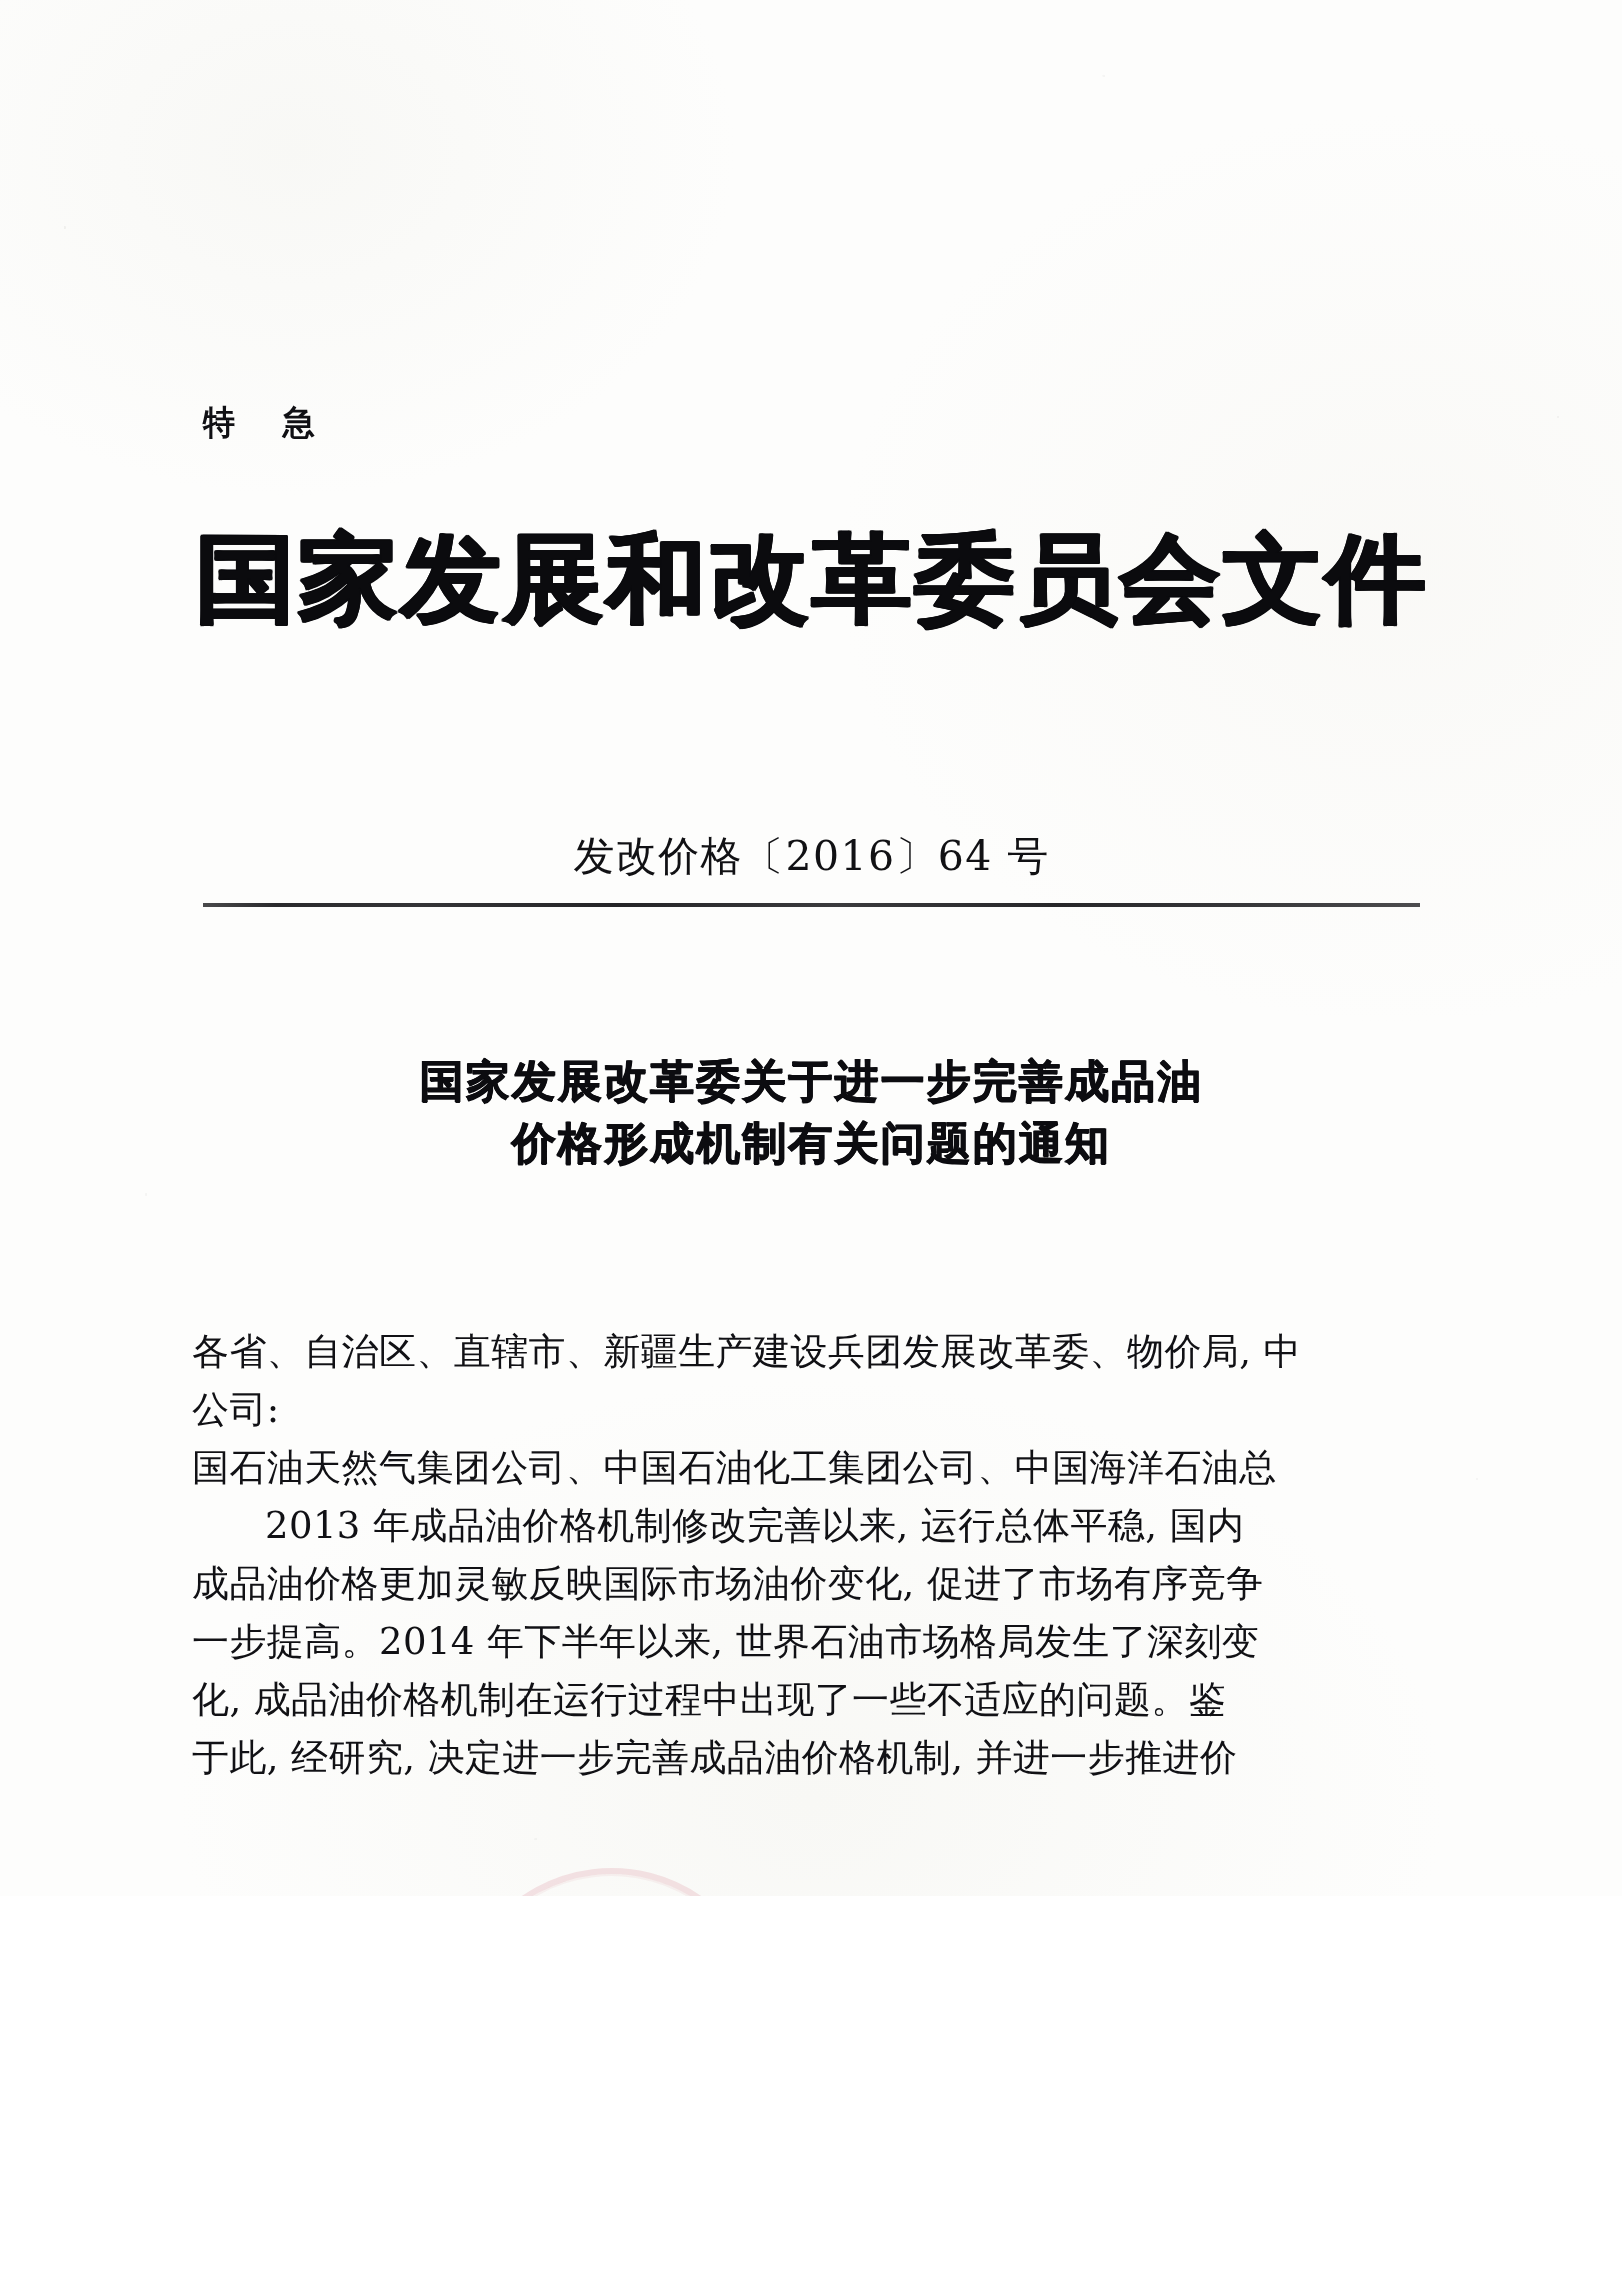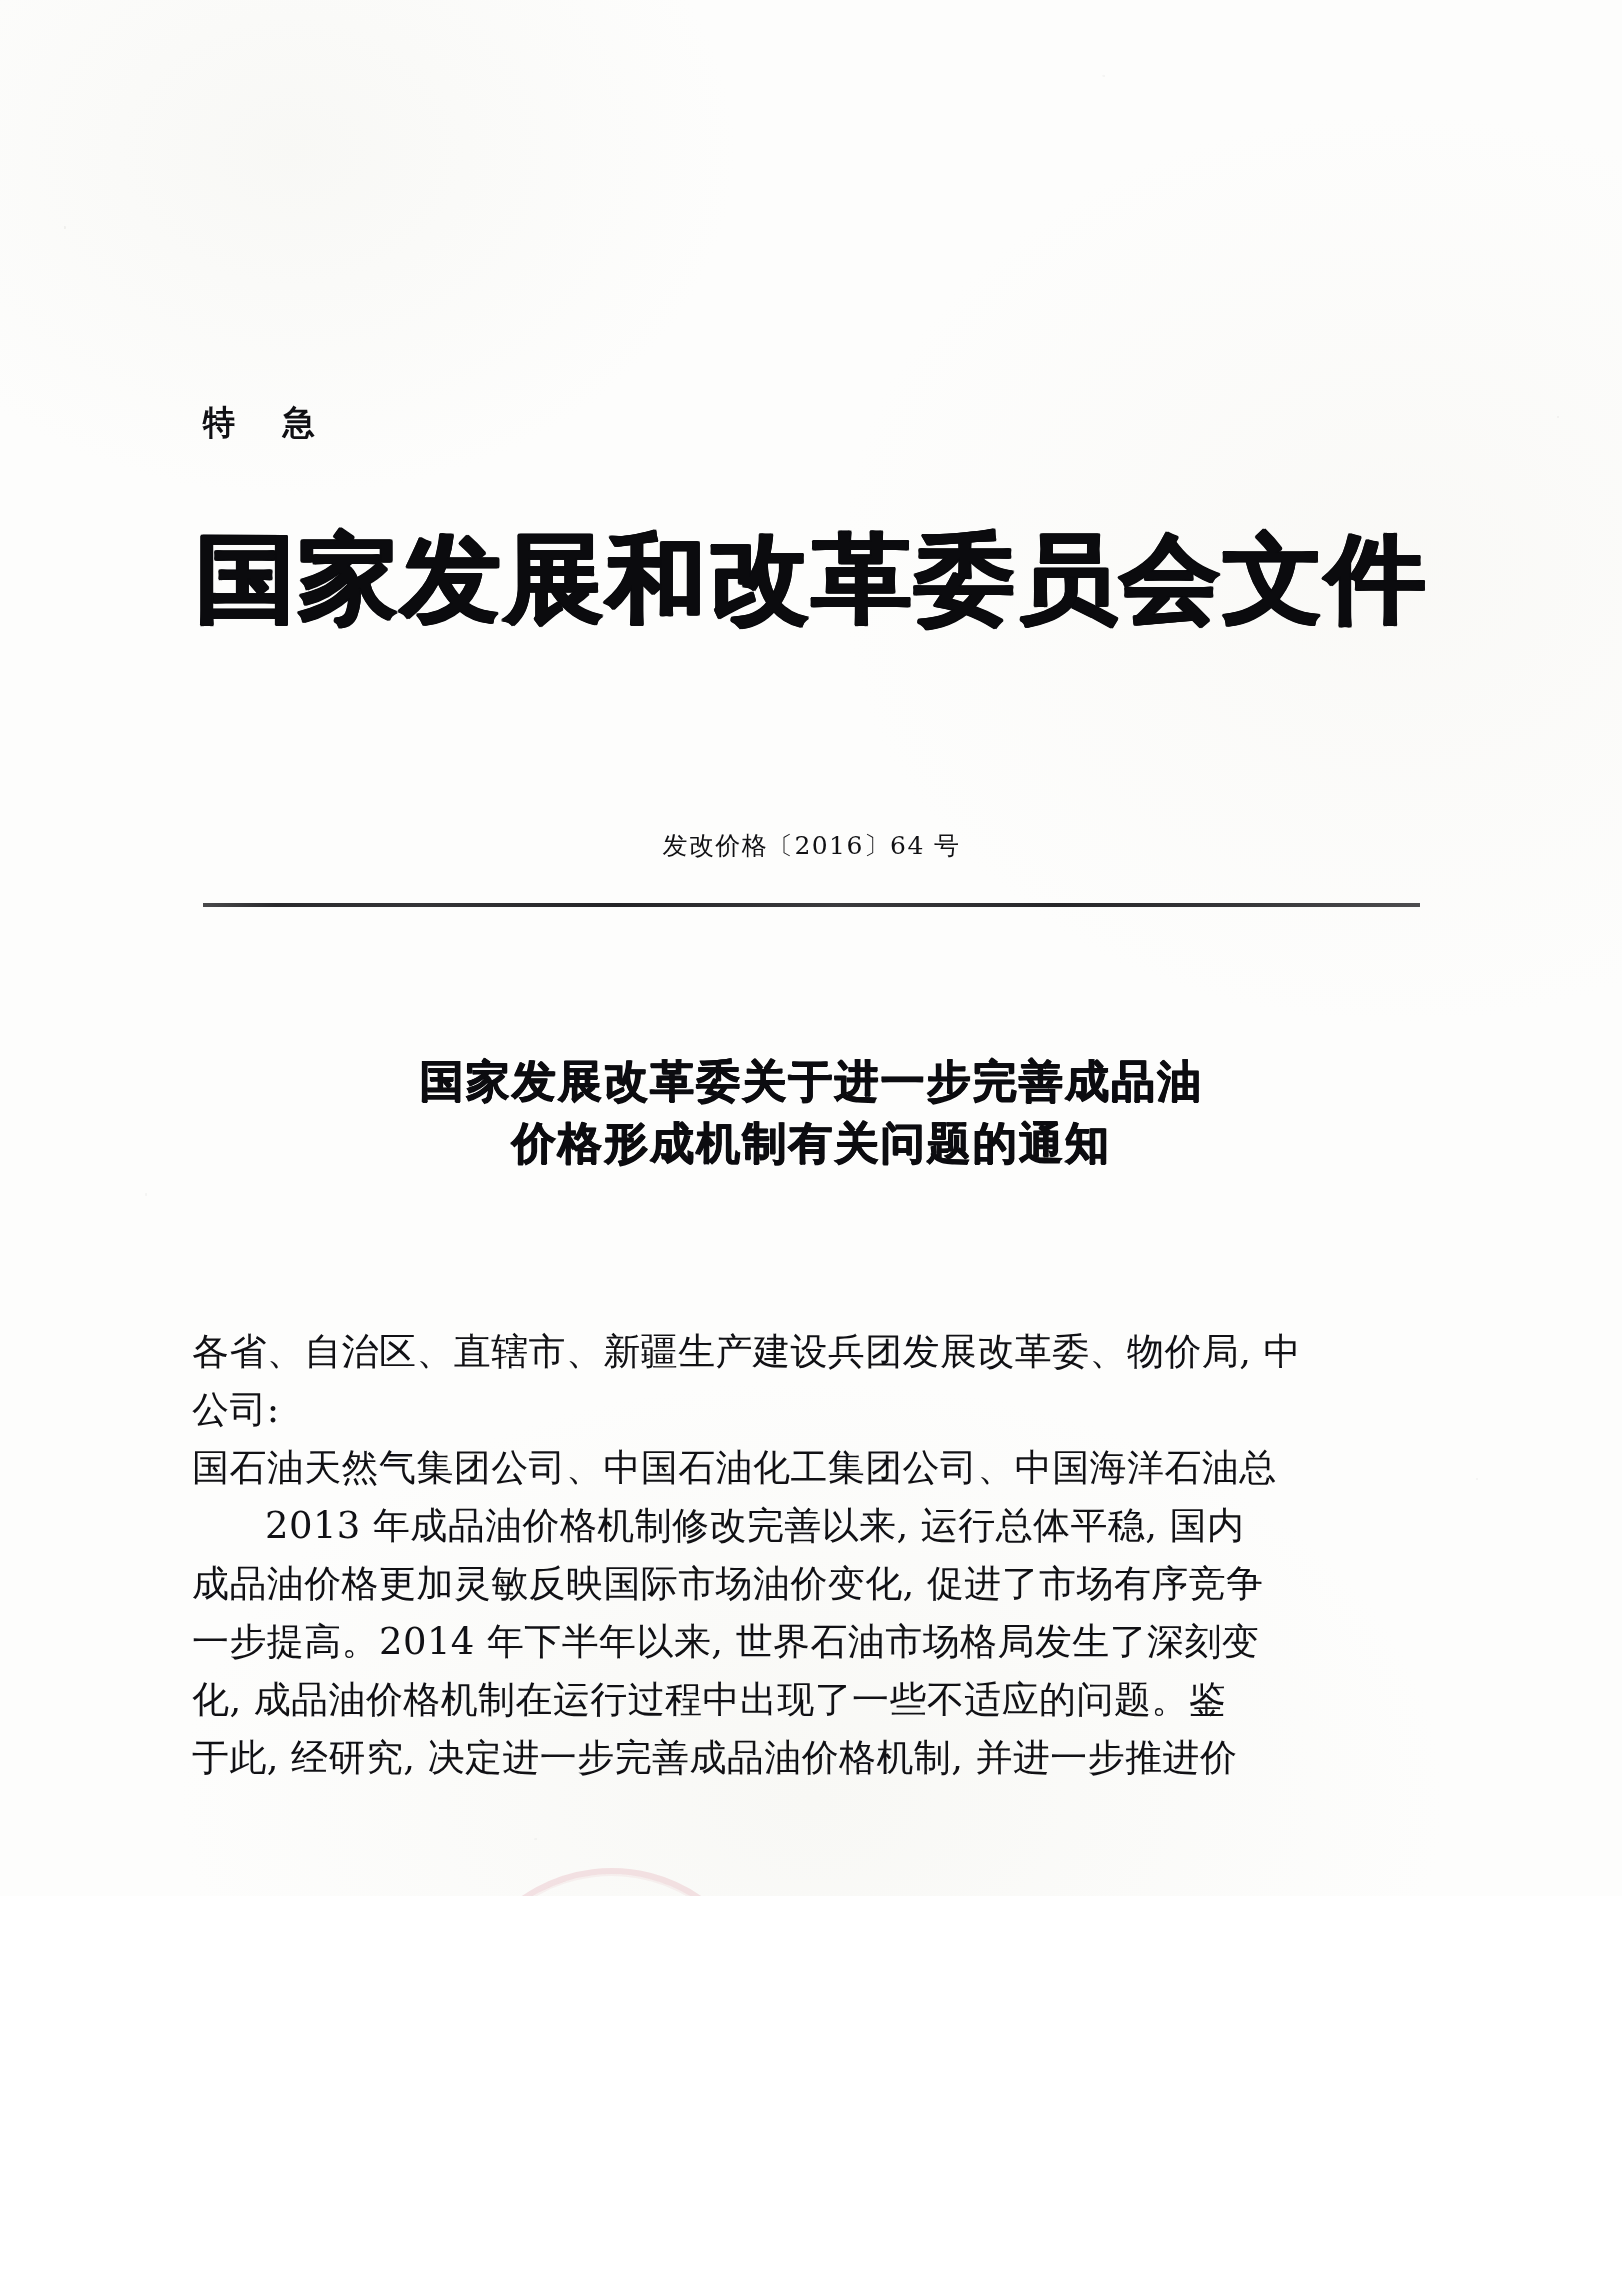--- a/index.html
+++ b/index.html
@@ -80,21 +80,21 @@
        1.1px -1.1px 0 #0b0b0e, -1.1px -1.1px 0 #0b0b0e;
   }
 
   
   .doc-number {
     position: absolute;
     left: 0;
     right: 0;
     top: 829px;
     text-align: center;
-    font-size: 25px;
+    font-size: 41px;
     letter-spacing: 1.4px;
     color: #111114;
     white-space: nowrap;
   }
   .header-rule {
     position: absolute;
     left: 203px;
     top: 903px;
     width: 1217px;
     height: 3.5px;

